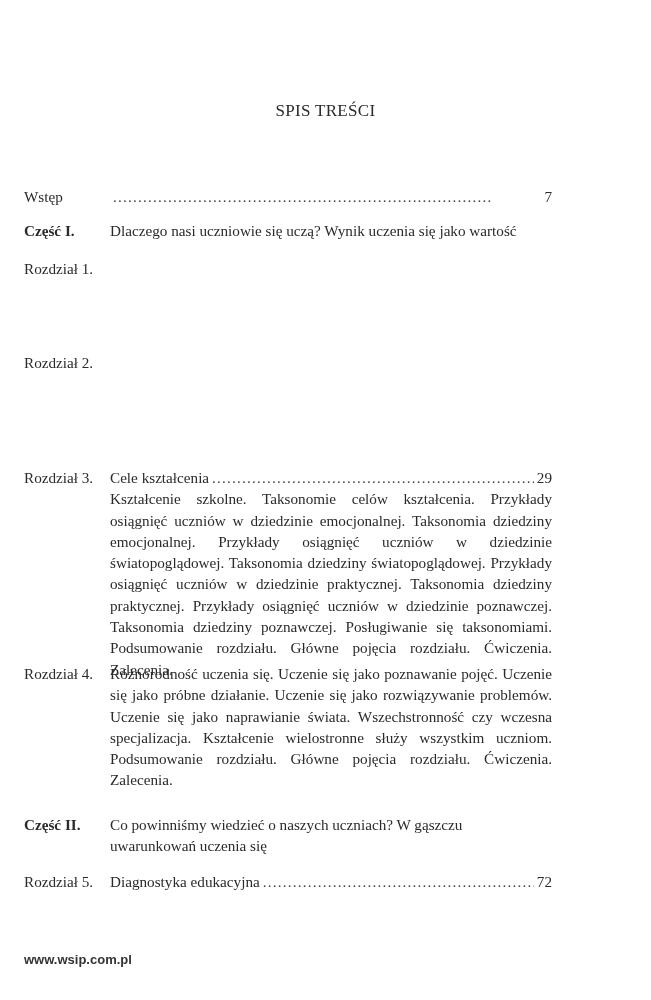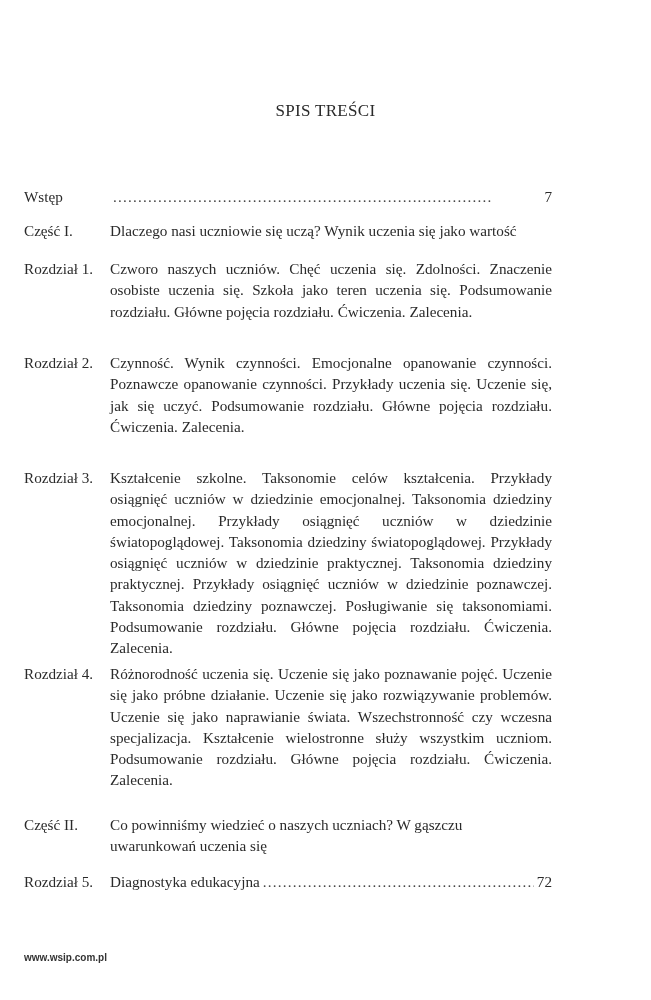--- a/index.html
+++ b/index.html
@@ -23,25 +23,25 @@
     .head-line .dots {
       flex: 1; overflow: hidden; margin: 0 3px; letter-spacing: 2.6px; color: #444;
     }
     .head-line .dots::before {
       content: ". . . . . . . . . . . . . . . . . . . . . . . . . . . . . . . . . . . . . . . . . . . . . . . . . . . . . . . . . . . . . . . . . . . . . . . . . . . .";
       letter-spacing: -1.3px;
     }
     .page-num { text-align: right; }
     .desc { text-align: justify; }
     .part .body { font-weight: normal; }
-    .part .label { font-weight: normal; }
+    .part .label { font-weight: bold; }
     .footer {
       position: absolute; left: 24px; top: 952px;
       font-family: "Liberation Sans", "DejaVu Sans", sans-serif;
-      font-weight: bold; font-size: 10px; color: #333;
+      font-weight: bold; font-size: 13px; color: #333;
     }
   </style>
 </head>
 <body>
 
 <div class="page">
 
   <div class="title">SPIS TREŚCI</div>
 
   <div class="entry" style="top:186px;">
@@ -55,34 +55,37 @@
   </div>
 
   <div class="entry part" style="top:220px;">
     <span class="label">Część I.</span>
     <div class="body">Dlaczego nasi uczniowie się uczą? Wynik uczenia się jako wartość</div>
   </div>
 
   <div class="entry" style="top:258px;">
     <span class="label">Rozdział 1.</span>
     <div class="body">
-      <div class="desc">Czworo naszych uczniów. Chęć uczenia się. Zdolności. Znaczenie osobiste uczenia się. Szkoła jako teren uczenia się. Podsumowanie rozdziału. Główne pojęcia rozdziału. Ćwiczenia. Zalecenia.</div>
     </div>
   </div>
 
   <div class="entry" style="top:352px;">
     <span class="label">Rozdział 2.</span>
     <div class="body">
-      <div class="desc">Czynność. Wynik czynności. Emocjonalne opanowanie czynności. Poznawcze opanowanie czynności. Przykłady uczenia się. Uczenie się, jak się uczyć. Podsumowanie rozdziału. Główne pojęcia rozdziału. Ćwiczenia. Zalecenia.</div>
     </div>
   </div>
 
   <div class="entry" style="top:467px;">
     <span class="label">Rozdział 3.</span>
     <div class="body">
+      <div class="head-line">
+        <span>Cele kształcenia</span>
+        <span class="dots"></span>
+        <span class="page-num">29</span>
+      </div>
       <div class="desc">Kształcenie szkolne. Taksonomie celów kształcenia. Przykłady osiągnięć uczniów w dziedzinie emocjonalnej. Taksonomia dziedziny emocjonalnej. Przykłady osiągnięć uczniów w dziedzinie światopoglądowej. Taksonomia dziedziny światopoglądowej. Przykłady osiągnięć uczniów w dziedzinie praktycznej. Taksonomia dziedziny praktycznej. Przykłady osiągnięć uczniów w dziedzinie poznawczej. Taksonomia dziedziny poznawczej. Posługiwanie się taksonomiami. Podsumowanie rozdziału. Główne pojęcia rozdziału. Ćwiczenia. Zalecenia.</div>
     </div>
   </div>
 
   <div class="entry" style="top:663px;">
     <span class="label">Rozdział 4.</span>
     <div class="body">
       <div class="desc">Różnorodność uczenia się. Uczenie się jako poznawanie pojęć. Uczenie się jako próbne działanie. Uczenie się jako rozwiązywanie problemów. Uczenie się jako naprawianie świata. Wszechstronność czy wczesna specjalizacja. Kształcenie wielostronne służy wszystkim uczniom. Podsumowanie rozdziału. Główne pojęcia rozdziału. Ćwiczenia. Zalecenia.</div>
     </div>
   </div>

